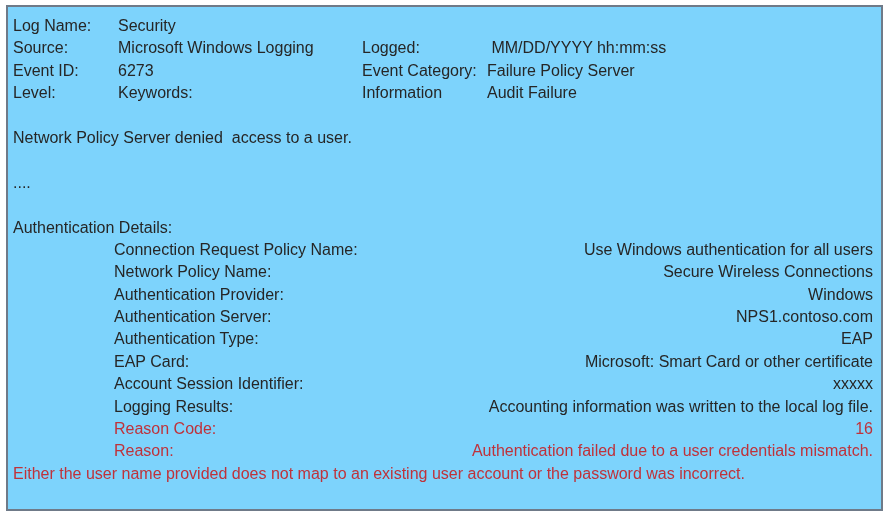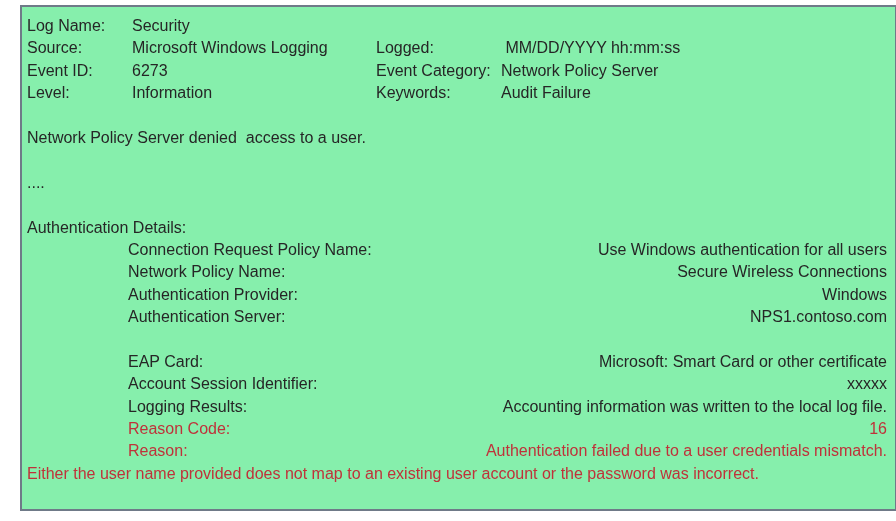--- a/index.html
+++ b/index.html
@@ -8,26 +8,26 @@
     background: #ffffff;
   }
   body {
     width: 896px;
     height: 521px;
     position: relative;
     font-family: "Liberation Sans", sans-serif;
   }
   .frame {
     position: absolute;
-    left: 20px;
+    left: 6px;
     top: 5px;
     width: 877px;
     height: 506px;
     border: 2px solid #6f7a88;
-    background: #86efac;
+    background: #7dd3fc;
     box-sizing: border-box;
   }
   .content {
     padding: 8px 8px 0 5px;
     font-size: 16px;
     line-height: 22.4px;
     color: #262626;
   }
   .line, .hrow, .drow {
     height: 22.4px;
@@ -71,26 +71,26 @@
       <div class="hrow">
         <span>Source:</span>
         <span>Microsoft Windows Logging</span>
         <span>Logged:</span>
         <span> MM/DD/YYYY hh:mm:ss</span>
       </div>
       <div class="hrow">
         <span>Event ID:</span>
         <span>6273</span>
         <span>Event Category:</span>
-        <span>Network Policy Server</span>
+        <span>Failure Policy Server</span>
       </div>
       <div class="hrow">
         <span>Level:</span>
+        <span>Keywords:</span>
         <span>Information</span>
-        <span>Keywords:</span>
         <span>Audit Failure</span>
       </div>
     </div>
 
     <div class="line"></div>
     <div class="line">Network Policy Server denied  access to a user.</div>
     <div class="line"></div>
     <div class="line">....</div>
     <div class="line"></div>
     <div class="line">Authentication Details:</div>
@@ -106,20 +106,22 @@
       </div>
       <div class="drow">
         <span class="dlabel">Authentication Provider:</span>
         <span class="dvalue">Windows</span>
       </div>
       <div class="drow">
         <span class="dlabel">Authentication Server:</span>
         <span class="dvalue">NPS1.contoso.com</span>
       </div>
       <div class="drow">
+        <span class="dlabel">Authentication Type:</span>
+        <span class="dvalue">EAP</span>
       </div>
       <div class="drow">
         <span class="dlabel">EAP Card:</span>
         <span class="dvalue">Microsoft: Smart Card or other certificate</span>
       </div>
       <div class="drow">
         <span class="dlabel">Account Session Identifier:</span>
         <span class="dvalue">  xxxxx</span>
       </div>
       <div class="drow">

